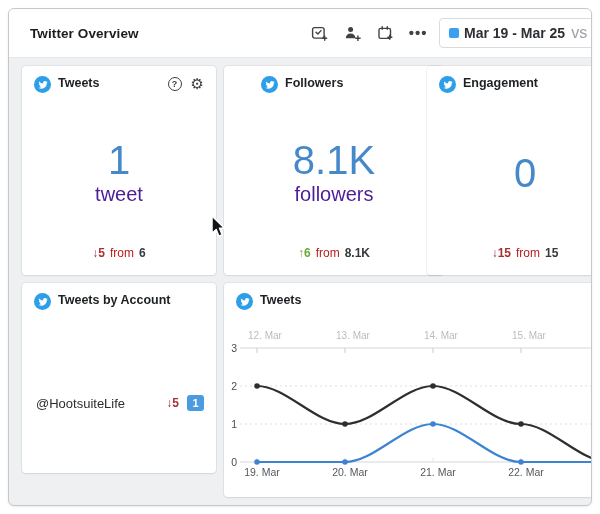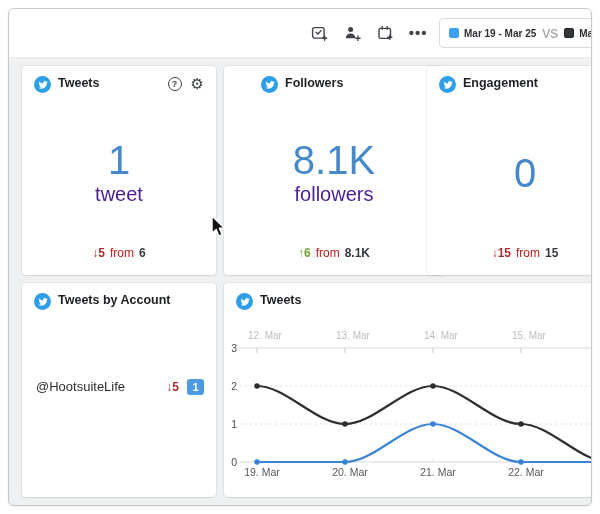--- a/index.html
+++ b/index.html
@@ -10,21 +10,21 @@
   .hdr{position:absolute;left:0;top:0;right:0;height:48px;background:#fff;border-bottom:1px solid #e5e7e9;
     display:flex;align-items:center;}
   .hdr-title{margin-left:21px;font-size:13.5px;font-weight:700;color:#1a1d20;letter-spacing:.1px;}
   .tools{margin-left:auto;display:flex;align-items:center;gap:15px;margin-right:12px;}
   .tool{width:18px;height:18px;display:flex;align-items:center;justify-content:center;cursor:pointer;color:#3f4347;}
   .tool svg{display:block;}
   .ellipsis{font-size:15px;font-weight:700;color:#3f4347;letter-spacing:1px;line-height:10px;}
   .datebox{flex:0 0 auto;width:170px;height:30px;border:1px solid #d8dadc;border-radius:4px;background:#fff;
     display:flex;align-items:center;padding:0 0 0 9px;gap:5px;margin-right:-18px;box-sizing:border-box;}
   .swatch{width:10px;height:10px;border-radius:2px;flex:0 0 auto;}
-  .datebox .lbl{font-size:10px;font-weight:700;color:#2c2f33;white-space:nowrap;}
+  .datebox .lbl{font-size:14px;font-weight:700;color:#2c2f33;white-space:nowrap;}
   .datebox .vs{font-size:16px;font-weight:400;color:#9da2a7;padding:0 1px;}
   
   .card{position:absolute;background:#fff;border-radius:4px;
     box-shadow:0 0 0 1px rgba(40,45,50,.06),0 1px 2px rgba(40,45,50,.07);}
   .card-head{display:flex;align-items:flex-start;gap:7px;padding:10px 12px 0 12px;}
   .t-ico{width:17px;height:17px;border-radius:50%;background:#2d9fe8;flex:0 0 auto;
     display:flex;align-items:center;justify-content:center;}
   .t-ico svg{display:block;}
   .card-title{font-size:12.5px;font-weight:700;color:#1e2124;white-space:nowrap;}
   .head-actions{margin-left:auto;display:flex;align-items:center;gap:9px;}
@@ -36,40 +36,41 @@
   .metric-value{font-size:40px;line-height:1.05;color:#4689cb;font-weight:400;}
   .metric-unit{font-size:20px;color:#4c1d95;margin-top:2px;}
   .delta-row{position:absolute;left:0;right:0;bottom:15px;display:flex;justify-content:center;
     align-items:baseline;gap:5px;font-size:12px;}
   .delta{font-weight:700;}
   .delta.down{color:#a82f33;}
   .delta.up{color:#71a43a;}
   .from-lbl{color:#b91c1c;}
   .from-val{color:#36393d;font-weight:600;}
   
-  .acct-row{position:absolute;left:14px;right:12px;top:96px;display:flex;}
+  .acct-row{position:absolute;left:14px;right:12px;top:112px;display:flex;align-items:center;}
   .acct-name{font-size:13px;color:#2b2e31;}
   .acct-right{margin-left:auto;display:flex;align-items:center;gap:8px;}
   .acct-delta{font-size:12px;font-weight:700;color:#a82f33;}
   .badge{min-width:17px;height:16px;background:#4a9be0;border-radius:3px;color:#fff;font-size:11px;
     font-weight:700;display:flex;align-items:center;justify-content:center;padding:0 2px;box-sizing:border-box;}
   
   .chart-card{overflow:hidden;}
   #chart-svg{position:absolute;left:0;top:0;}
   .ylab{font-family:"Liberation Sans",sans-serif;font-size:10.5px;fill:#4a4d50;}
   .tlab{font-family:"Liberation Sans",sans-serif;font-size:10px;fill:#b9bdc0;}
   .blab{font-family:"Liberation Sans",sans-serif;font-size:10.5px;fill:#55585c;}
   .cursor{position:absolute;left:202px;top:206px;width:15px;height:23px;z-index:50;}
 </style>
 </head>
 <body>
 
 <div class="frame">
 
   <div class="hdr">
+    <div class="hdr-title">Twitter Overview</div>
     <div class="tools">
       <div class="tool">
         <svg width="17" height="17" viewBox="0 0 17 17" fill="none" stroke="#3f4347" stroke-width="1.4" stroke-linecap="round" stroke-linejoin="round">
           <rect x="1.6" y="2.6" width="11.5" height="10.5" rx="2"></rect>
           <path d="M5 7.2 L6.9 9 L10 5.6"></path>
           <path d="M13.7 11.2 v4 M11.7 13.2 h4"></path>
         </svg>
       </div>
       <div class="tool">
         <svg width="17" height="17" viewBox="0 0 17 17" fill="#3f4347">
@@ -154,21 +155,21 @@
     <div class="metric-body">
       <div class="metric-value">0</div>
     </div>
     <div class="delta-row">
       <span class="delta down">↓15</span>
       <span class="from-lbl">from</span>
       <span class="from-val">15</span>
     </div>
   </div>
 
-  <div class="card" style="left:13px;top:274px;width:194px;height:214px;">
+  <div class="card" style="left:13px;top:274px;width:194px;height:190px;">
     <div class="card-head">
       <span class="t-ico">
         <svg width="10" height="10" viewBox="0 0 24 24" fill="#ffffff">
             <path d="M23.44 4.83c-.81.36-1.69.6-2.61.71a4.57 4.57 0 0 0 2-2.52c-.88.52-1.85.9-2.89 1.1a4.55 4.55 0 0 0-7.75 4.15A12.9 12.9 0 0 1 2.8 3.52a4.55 4.55 0 0 0 1.41 6.07 4.5 4.5 0 0 1-2.06-.57v.06a4.55 4.55 0 0 0 3.65 4.46 4.6 4.6 0 0 1-2.05.08 4.55 4.55 0 0 0 4.25 3.16 9.13 9.13 0 0 1-5.65 1.95c-.37 0-.73-.02-1.08-.06a12.88 12.88 0 0 0 6.97 2.04c8.37 0 12.95-6.93 12.95-12.94l-.01-.59a9.2 9.2 0 0 0 2.26-2.35z"></path>
           </svg>
       </span>
       <span class="card-title">Tweets by Account</span>
     </div>
     <div class="acct-row">
       <span class="acct-name">@HootsuiteLife</span>

